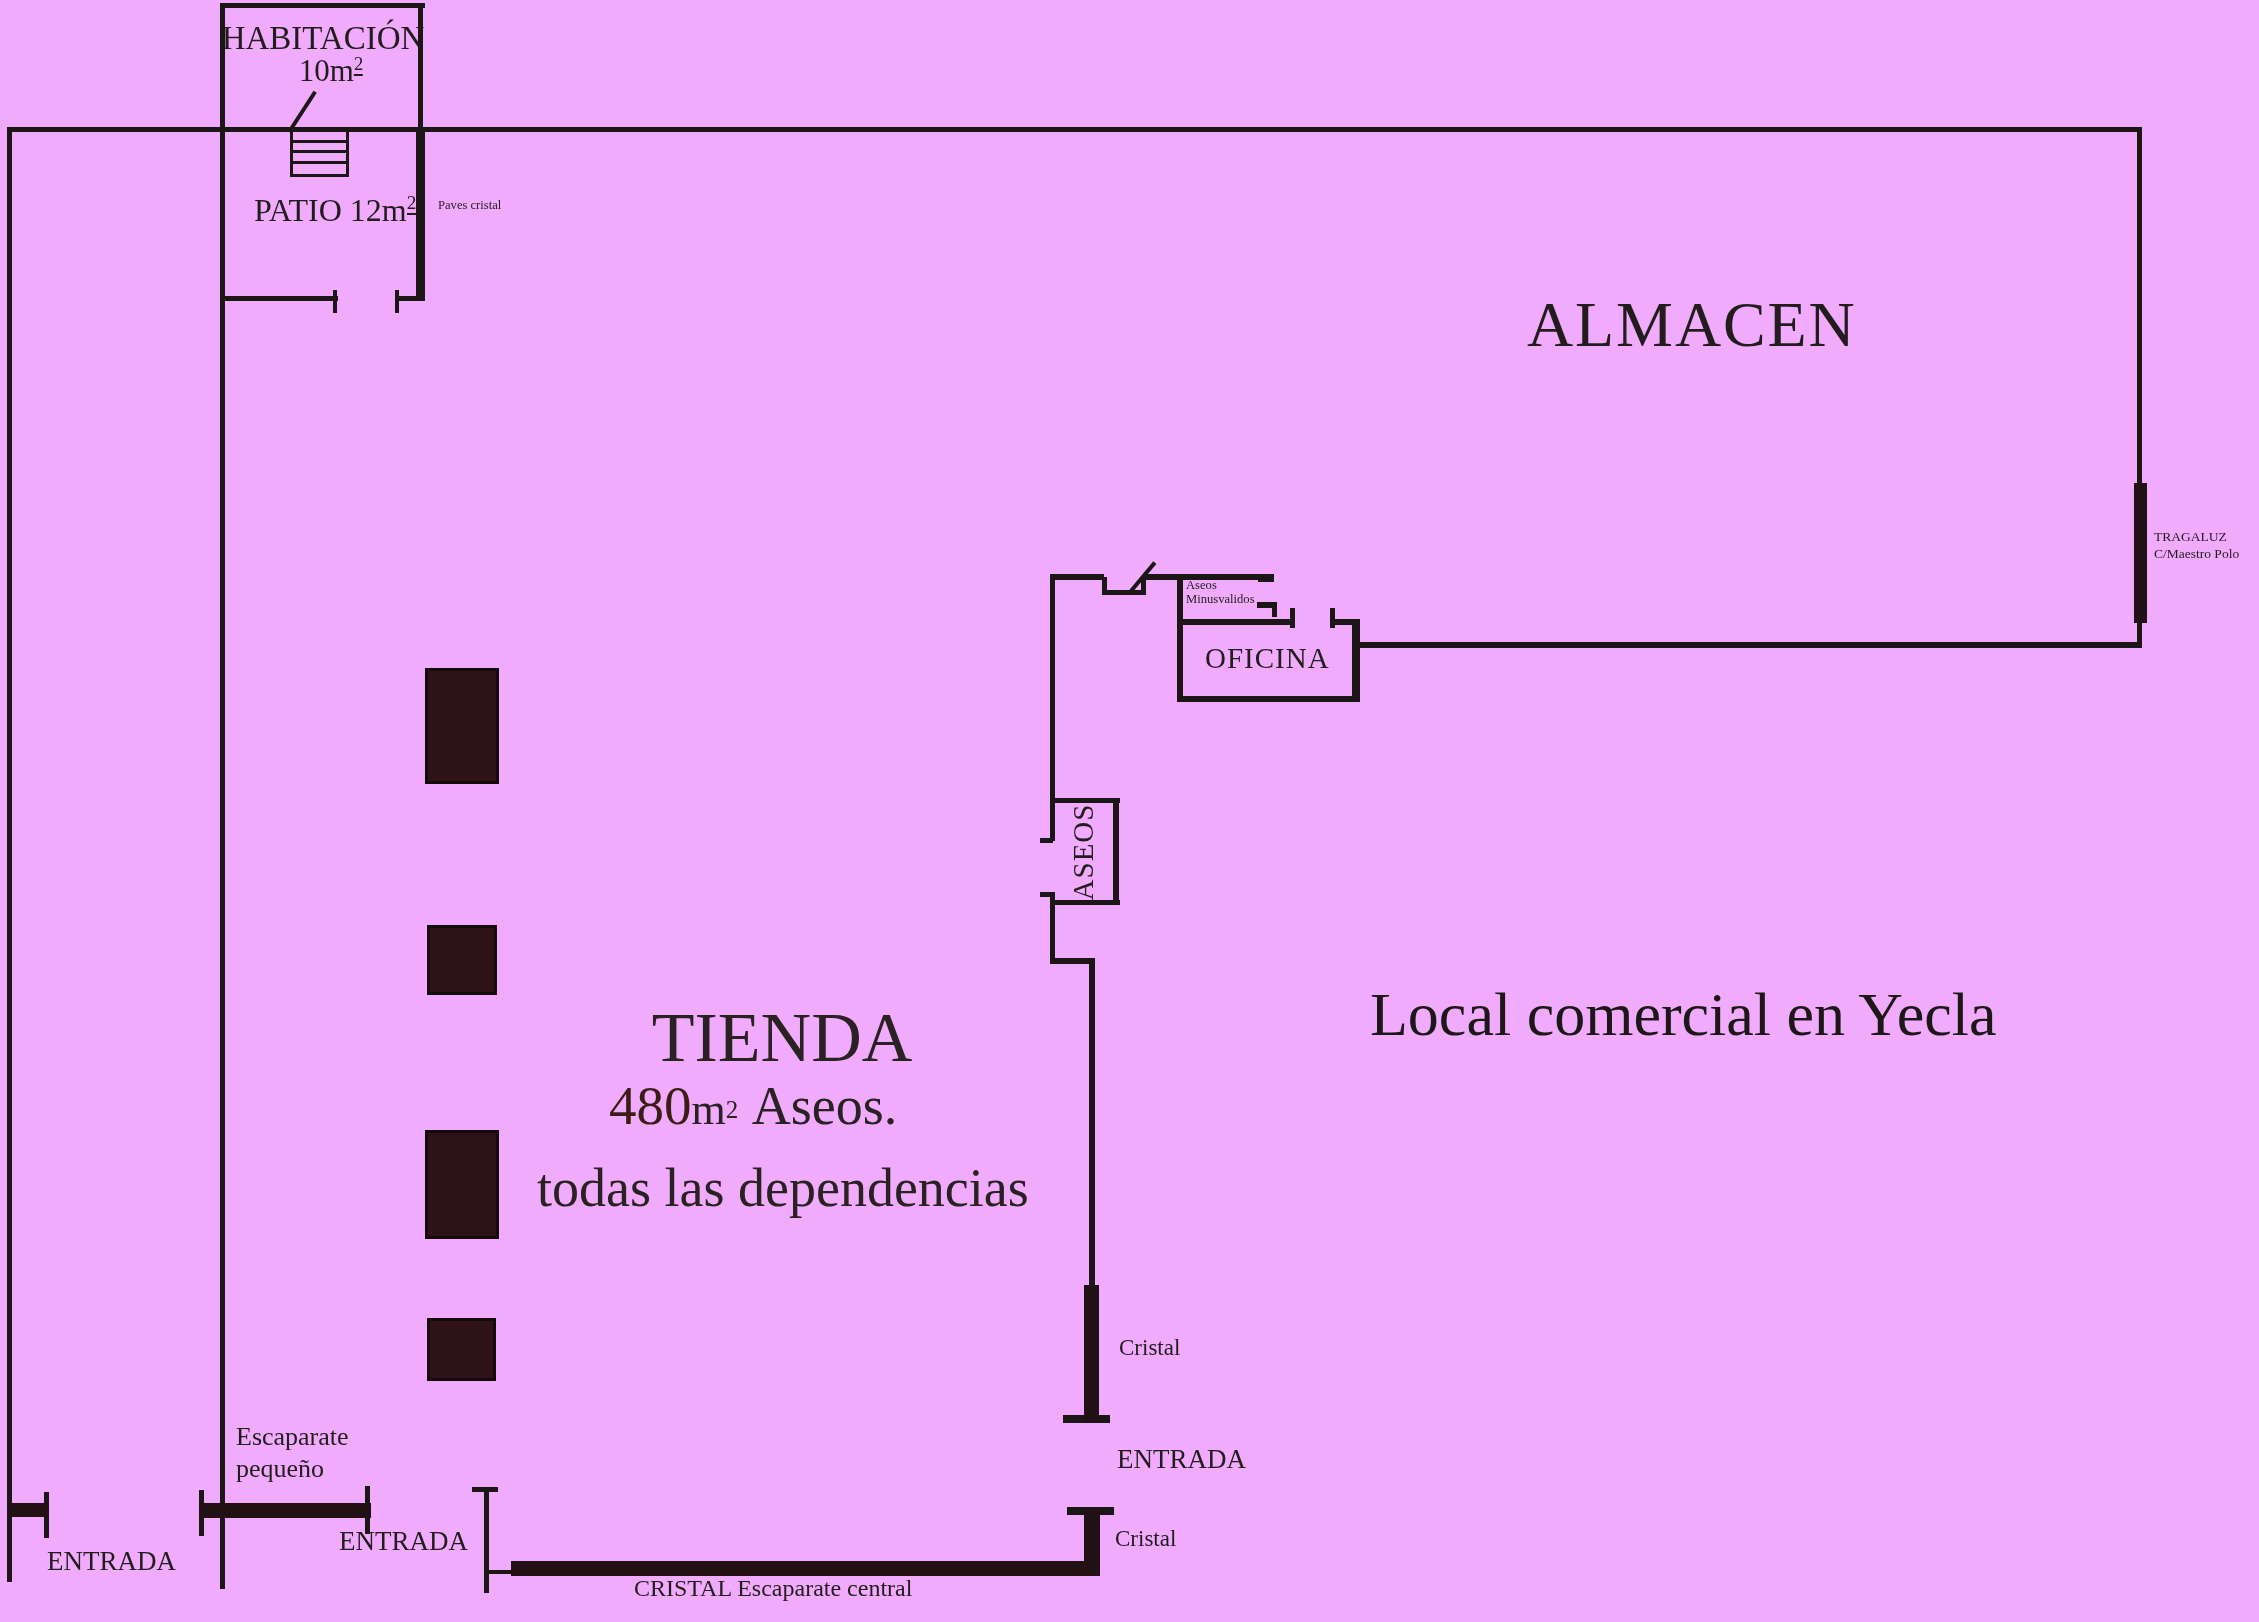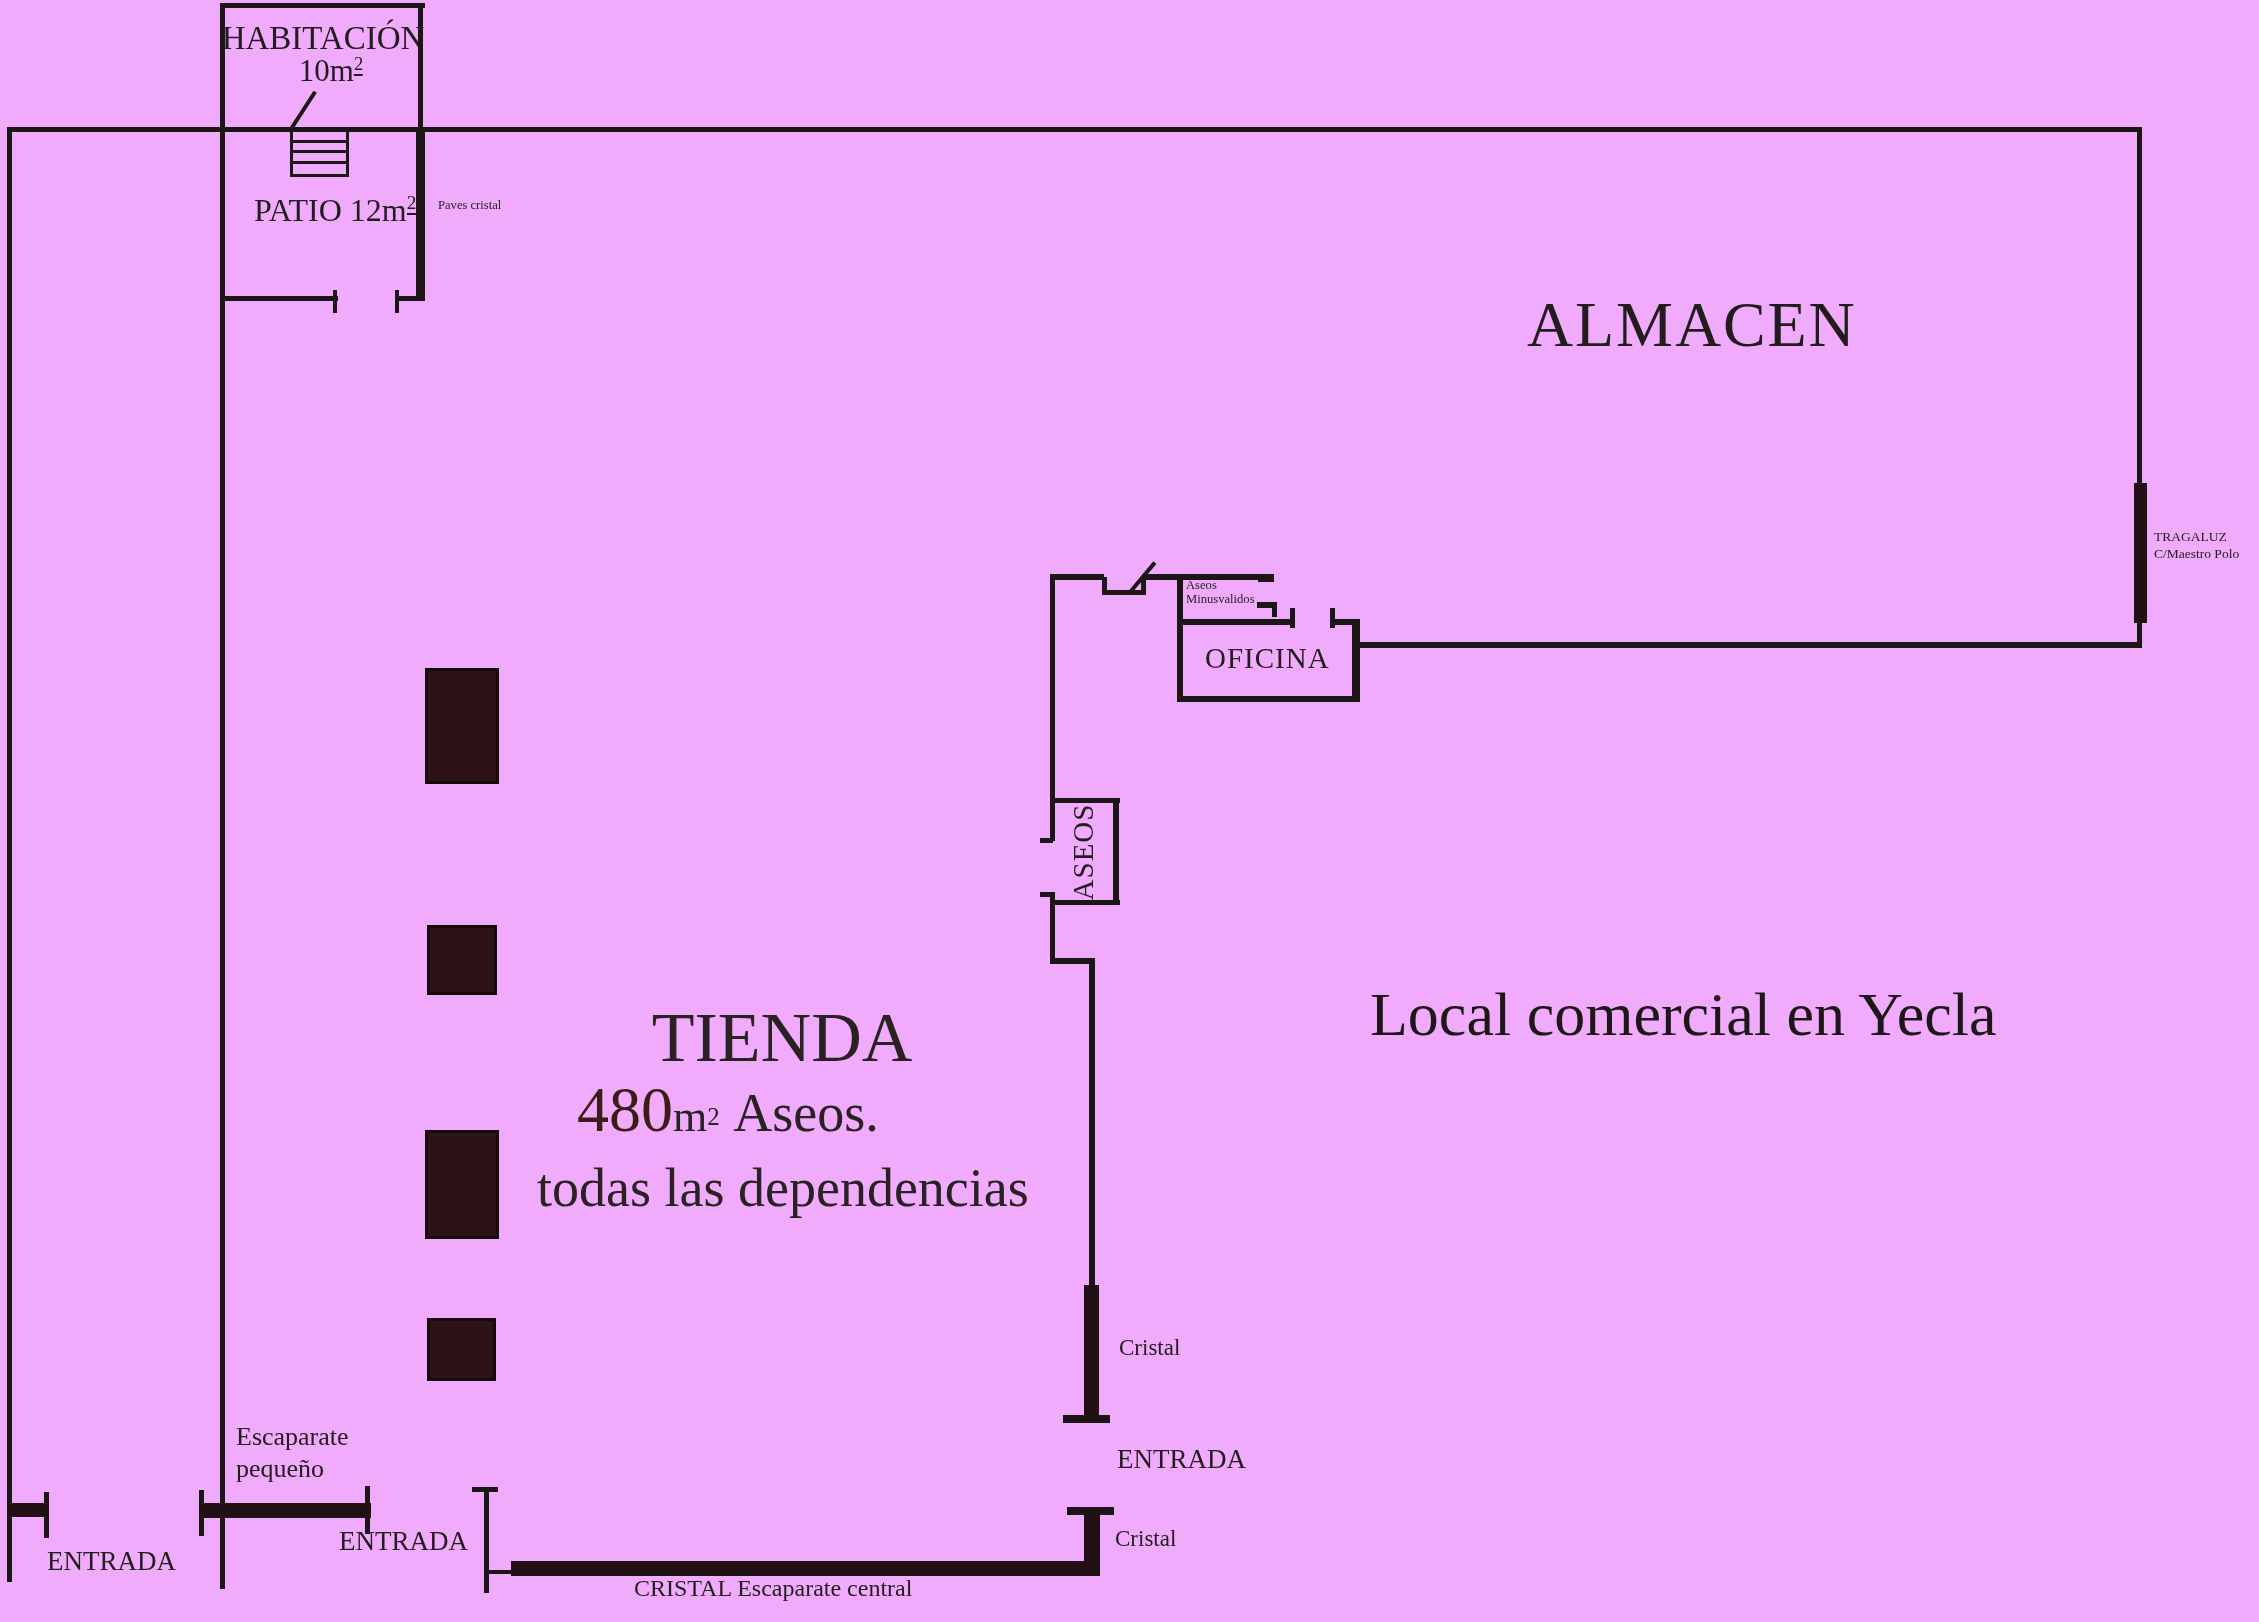--- a/index.html
+++ b/index.html
@@ -24,21 +24,21 @@
   .f-habarea{font-size:31px;}
   .f-patio{font-size:32px;}
   .f-paves{font-size:12.6px;color:#2a2324;}
   .f-almacen{font-size:64px;letter-spacing:1.9px;}
   .f-tragaluz{font-size:13.5px;line-height:1.25;}
   .f-aseosmin{font-size:12.6px;line-height:1.1;}
   .f-oficina{font-size:29px;letter-spacing:1px;}
   .f-aseos{font-size:29px;letter-spacing:1px;}
   .f-tienda{font-size:70px;color:#2a2122;}
   .f-todas{font-size:54px;color:#2a2122;}
-  .f-area480{font-size:64px;color:#3b1d15;}
+  .f-area480{font-size:55px;color:#3b1d15;margin-left:32px;}
   .f-aream{font-size:44px;color:#2a2122;}
   .f-areasup{font-size:25px;color:#2a2122;}
   .f-aprox{font-size:54px;color:#2a2122;}
   .f-title{font-size:62px;line-height:1.13;color:#1d1718;}
   .f-cristal{font-size:23px;}
   .f-entrada{font-size:27px;}
   .f-escaparate{font-size:26px;line-height:1.22;}
   .f-cristalcentral{font-size:24px;text-align:center;}
   sup.u2{font-size:60%;vertical-align:super;border-bottom:2.9px solid #231c1d;line-height:0;}
 </style>

